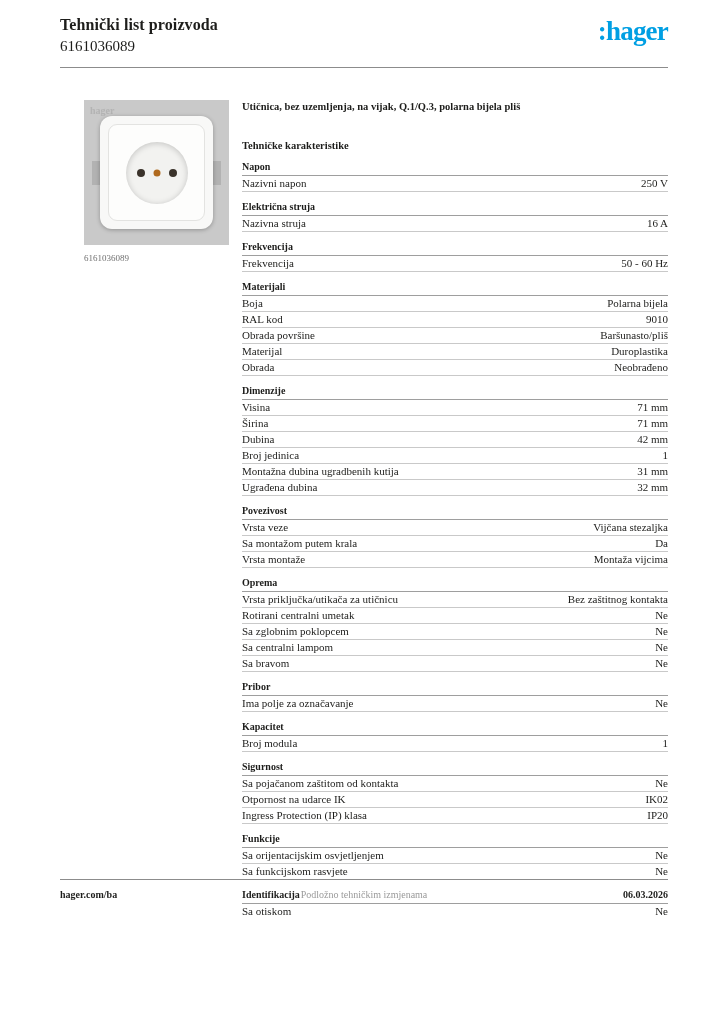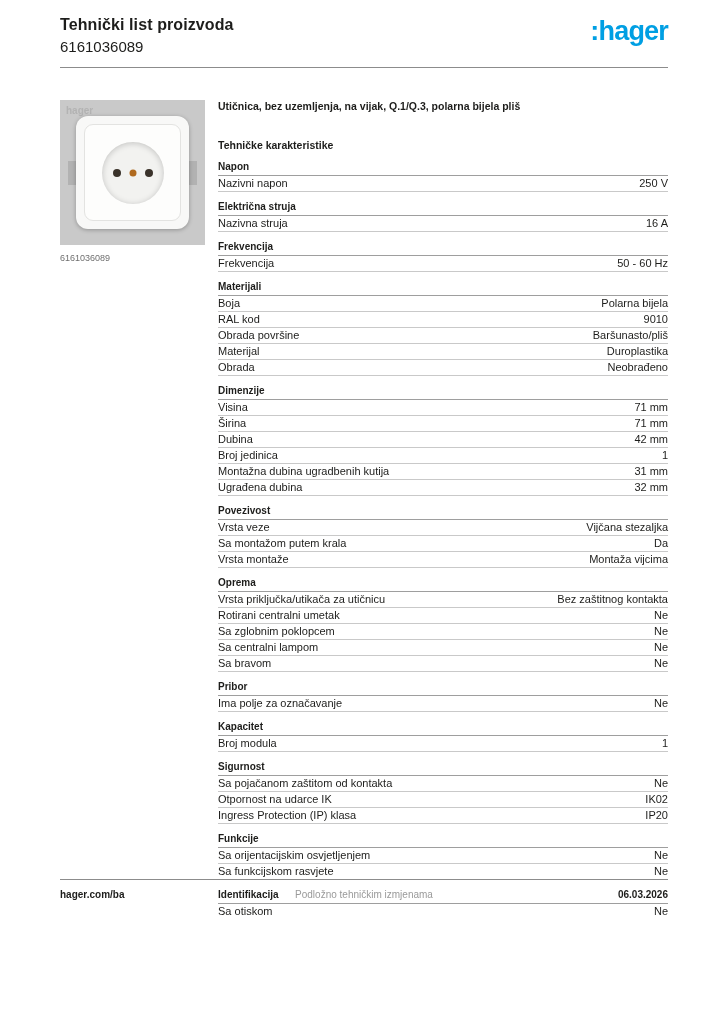--- a/index.html
+++ b/index.html
@@ -6,20 +6,21 @@
   * { box-sizing: border-box; margin: 0; padding: 0; }
   html, body { background: #ffffff; }
   body { font-family: "Liberation Sans", sans-serif; color: #1d1d1b; }
 
   .page {
     position: relative;
     width: 724px;
     height: 916px;
     background: #ffffff;
     overflow: hidden;
+    font-family: Liberation Serif, serif;
   }
 
   
   .header {
     display: flex;
     justify-content: space-between;
     align-items: flex-start;
     padding: 16px 56px 12px 60px;
   }
   .doc-title { font-size: 16px; font-weight: bold; letter-spacing: 0.1px; }
@@ -28,21 +29,21 @@
     font-size: 27px;
     font-weight: bold;
     color: var(--brand);
     letter-spacing: -0.8px;
     line-height: 1;
     margin-top: 2px;
   }
   .rule { border-top: 1px solid #8c8c8c; margin: 0 56px 0 60px; }
 
   
-  .main { display: flex; padding: 32px 56px 0 60px; }
+  .main { display: flex; padding: 32px 56px 0 84px; }
 
   .left-col { width: 145px; flex: none; }
   .product-image {
     position: relative;
     width: 145px; height: 145px;
     background: #c9c9c9;
   }
   .img-watermark {
     position: absolute; top: 5px; left: 6px;
     font-size: 10px; color: #b3b3b3; font-weight: bold;

